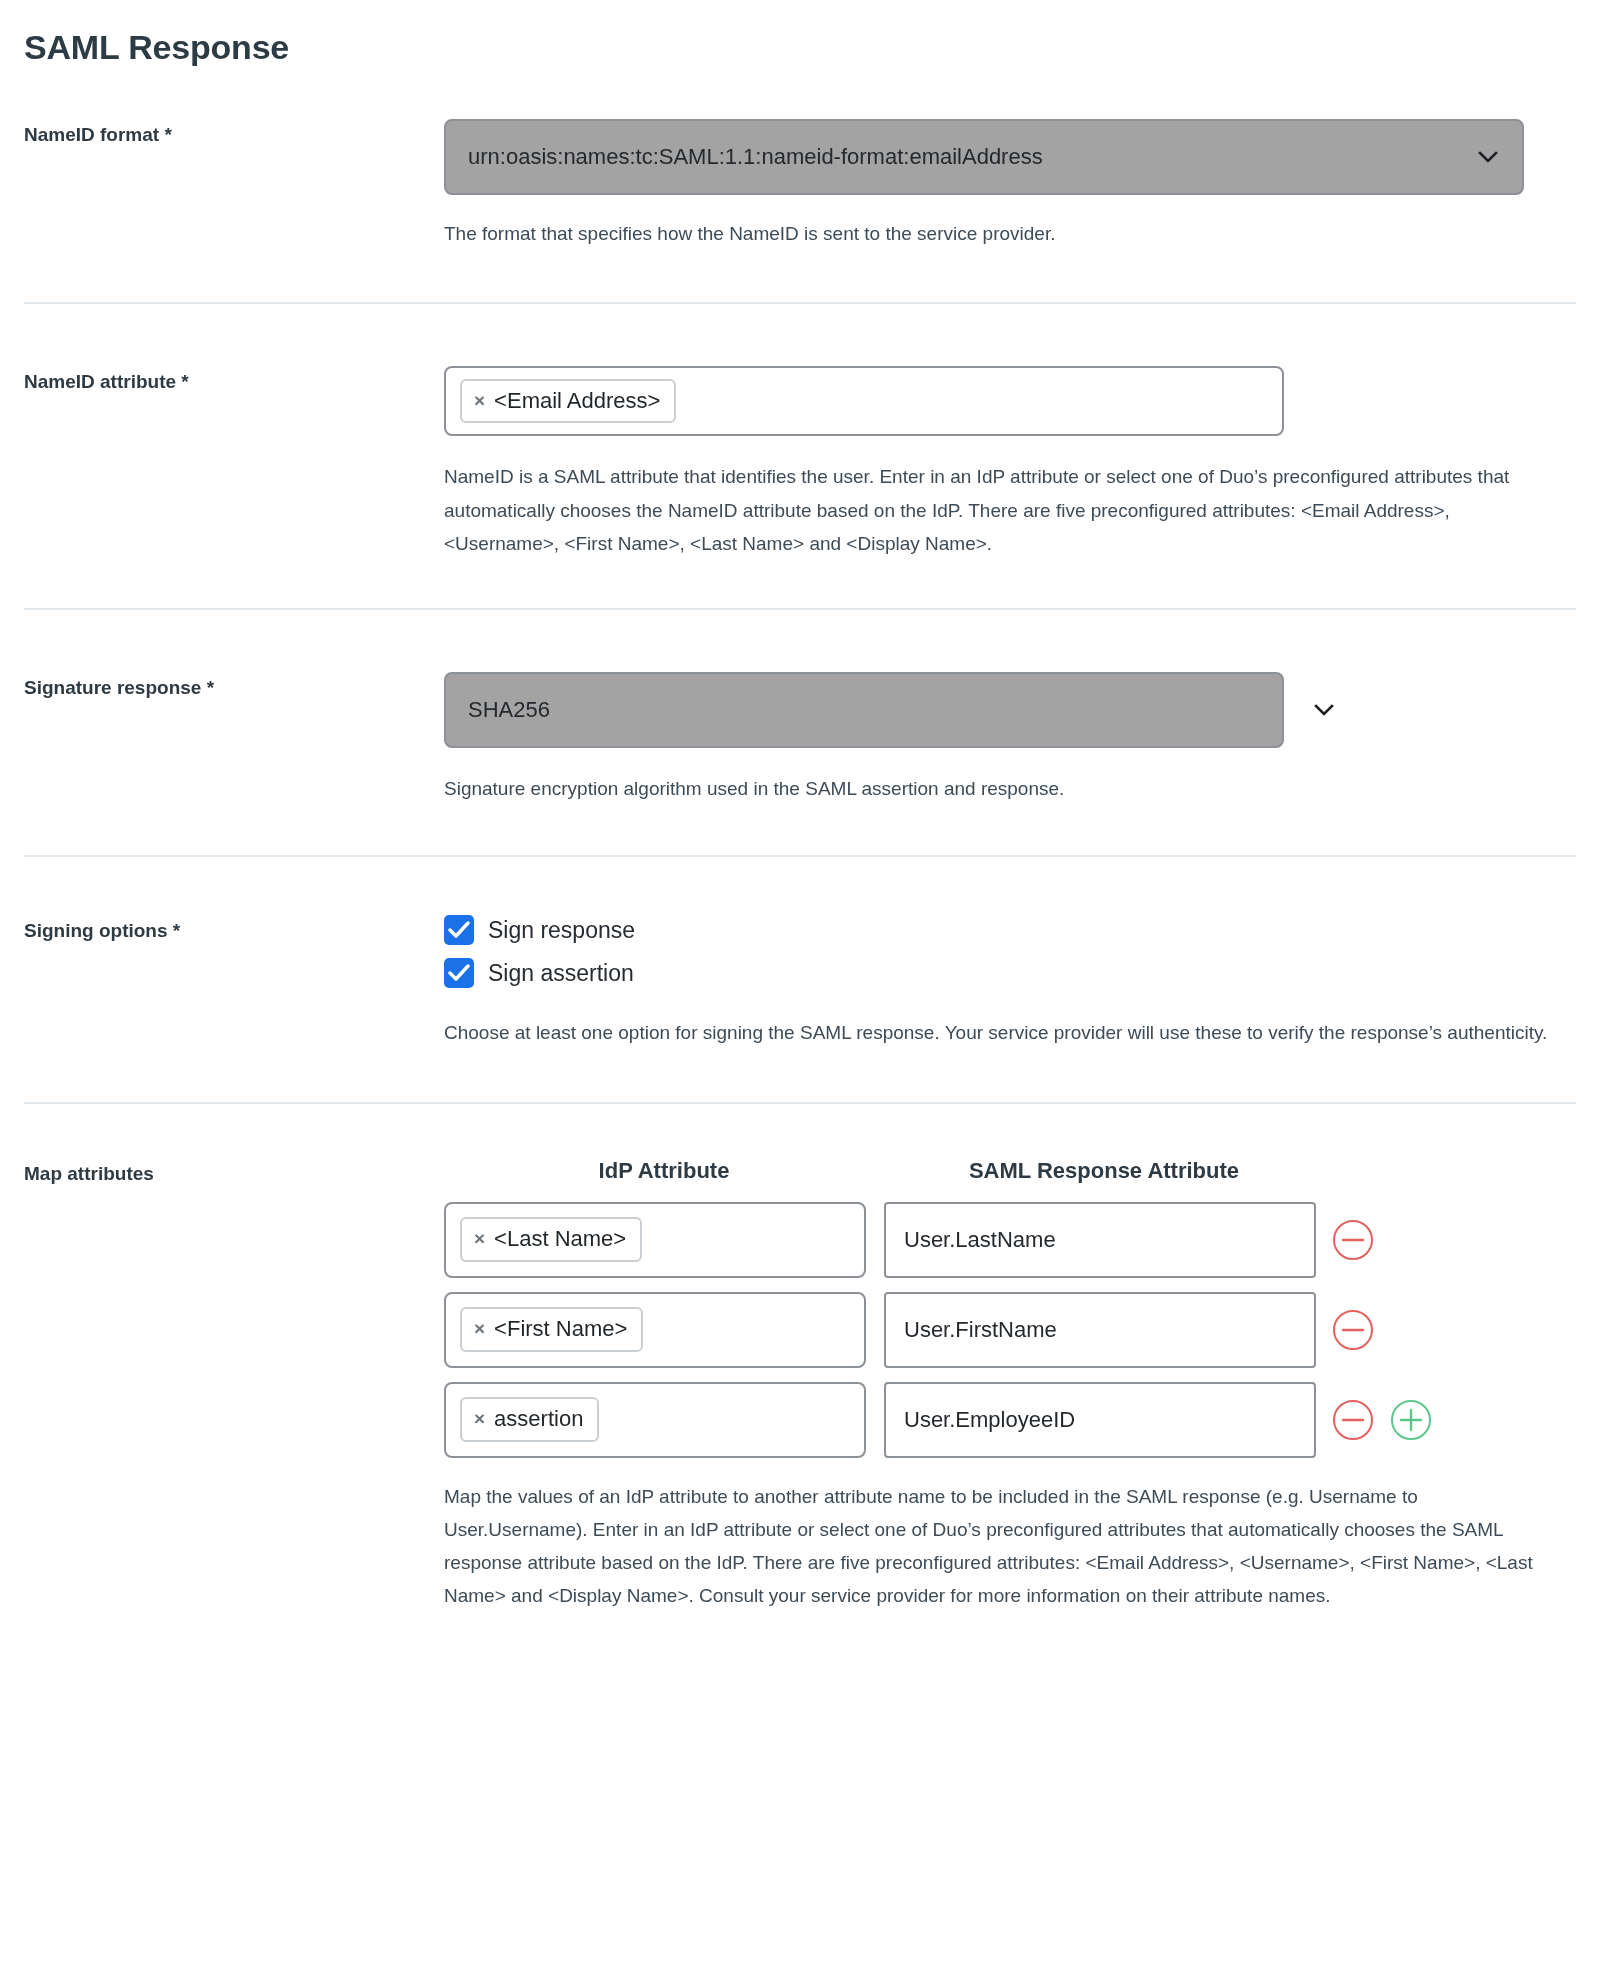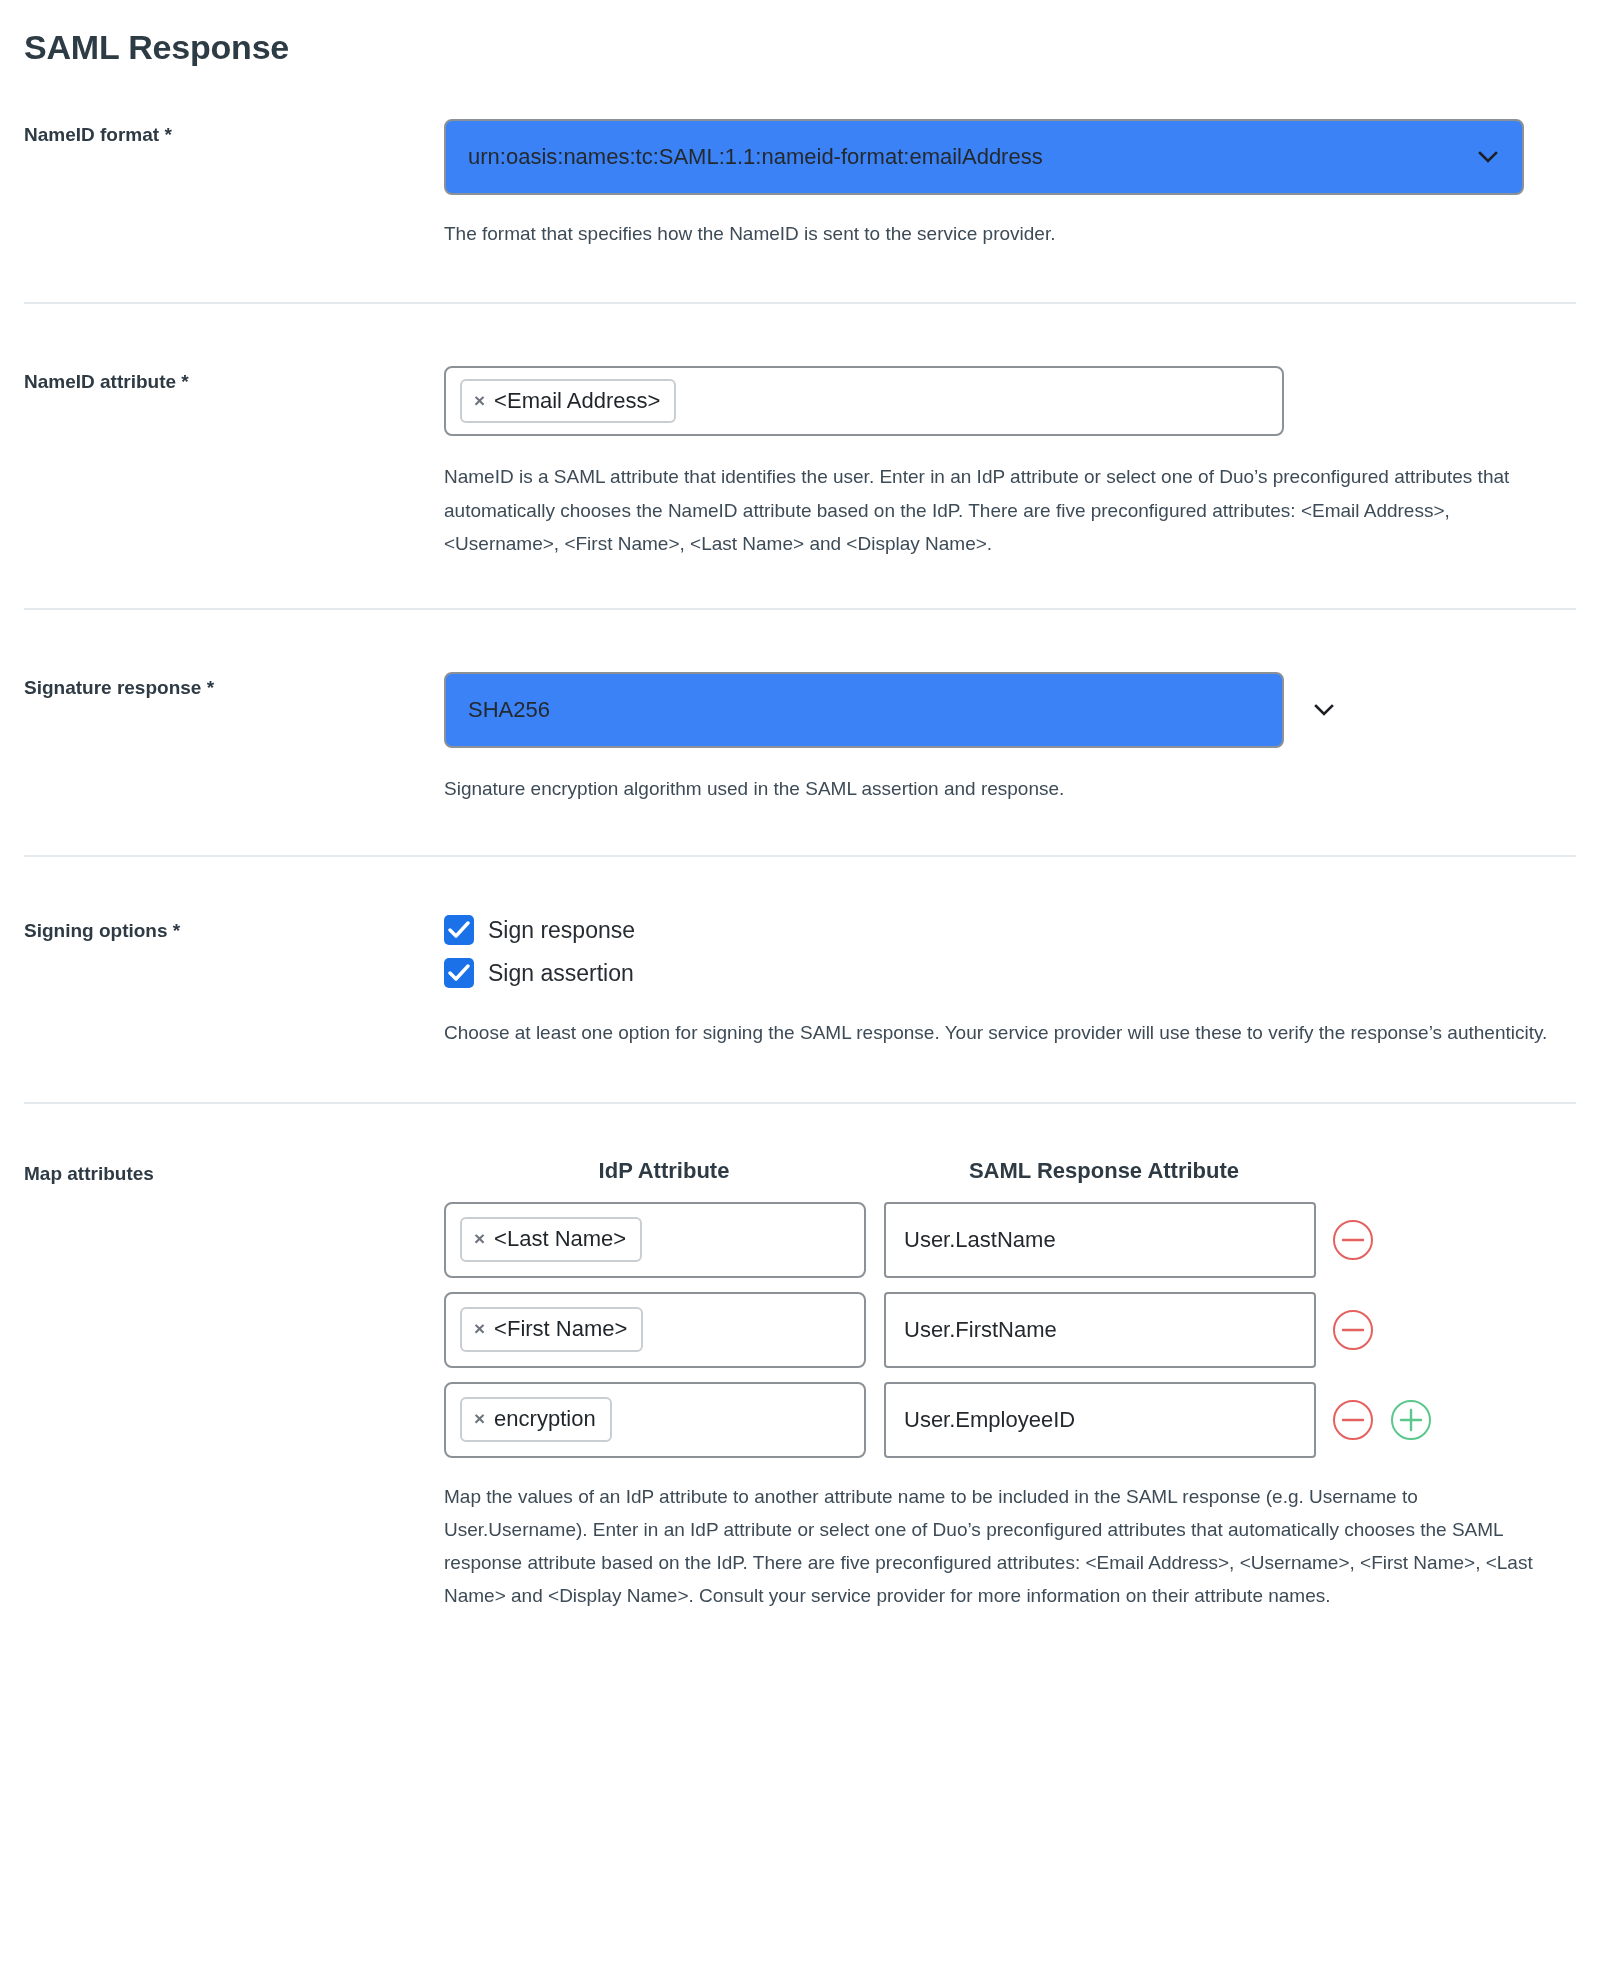--- a/index.html
+++ b/index.html
@@ -58,21 +58,21 @@
     margin: 0 24px;
   }
 
   
   .sel-wrap { position: relative; display: block; }
   .sel-box {
     width: 1080px;
     height: 76px;
     border: 2px solid #8b9197;
     border-radius: 8px;
-    background: #3b82f6;
+    background: #a3a3a3;
     display: flex;
     align-items: center;
     padding: 0 22px;
     font-size: 22px;
     color: #24292e;
     font-family: "Liberation Sans", sans-serif;
   }
   .sel-box.narrow { width: 840px; }
   .sel-chevron {
     position: absolute;
@@ -332,21 +332,21 @@
               <line x1="12" y1="22" x2="32" y2="22" stroke="#e4615f" stroke-width="2.4" stroke-linecap="round"></line>
             </svg>
           </button>
         </div>
       </div>
 
       <div class="map-row">
         <div class="map-cell-l">
           <span class="chip">
             <span class="chip-x">×</span>
-            <span>encryption</span>
+            <span>assertion</span>
           </span>
         </div>
         <div class="map-cell-r">User.EmployeeID</div>
         <div class="row-actions">
           <button class="circ-btn">
             <svg width="44" height="44" viewBox="0 0 44 44" aria-hidden="true">
               <circle cx="22" cy="22" r="19" fill="none" stroke="#e4615f" stroke-width="2"></circle>
               <line x1="12" y1="22" x2="32" y2="22" stroke="#e4615f" stroke-width="2.4" stroke-linecap="round"></line>
             </svg>
           </button>

